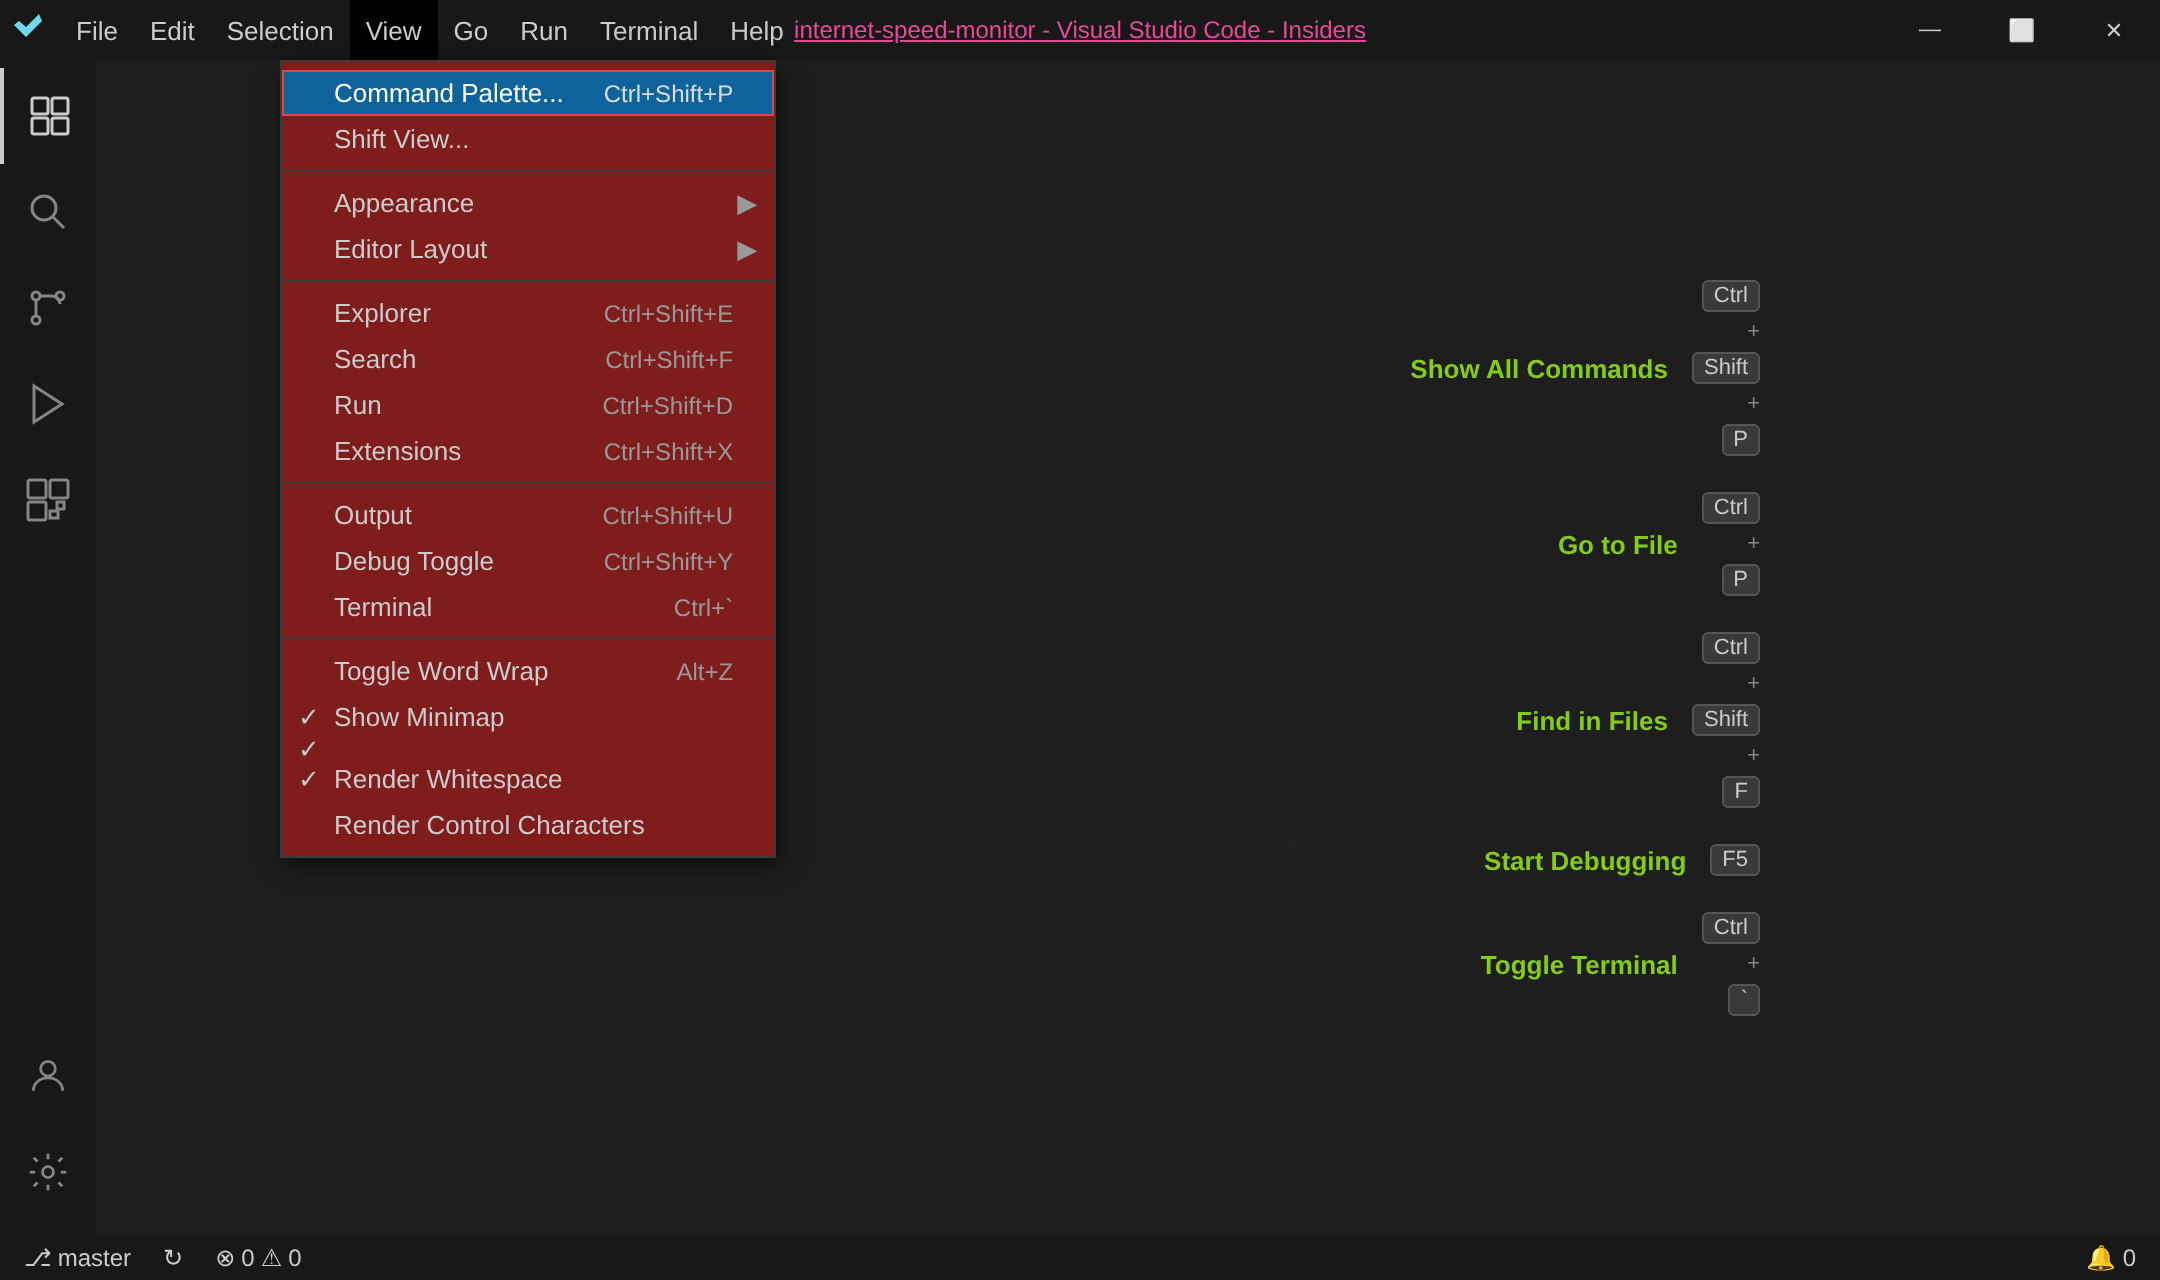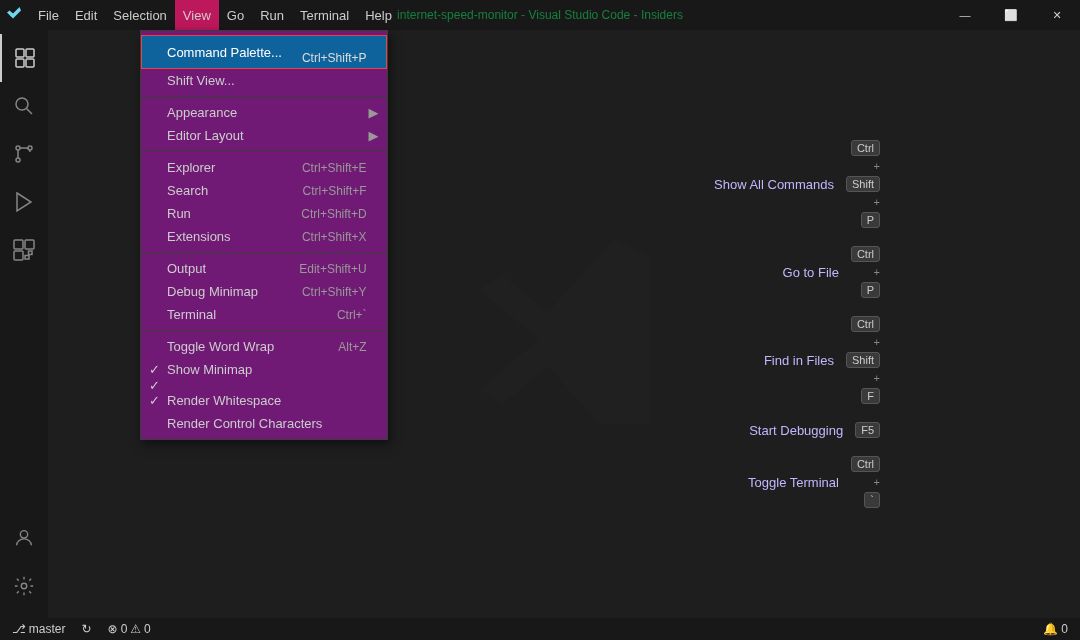--- a/index.html
+++ b/index.html
@@ -40,28 +40,29 @@
     .menu-item {
       padding: 0 8px;
       height: 100%;
       display: flex;
       align-items: center;
       cursor: pointer;
       font-size: 13px;
       color: #cccccc;
     }
     .menu-item.active {
-      background: #be185d;
+      background: #000000;
     }
     .titlebar-title {
       position: absolute;
       left: 50%;
       transform: translateX(-50%);
-      color: #15803d;
+      color: #ec4899;
       font-size: 12px;
+      text-decoration: underline;
     }
     .titlebar-controls {
       position: absolute;
       right: 0;
       display: flex;
       height: 100%;
     }
     .titlebar-btn {
       width: 46px;
       height: 30px;
@@ -138,23 +139,24 @@
       flex-direction: column;
       gap: 18px;
     }
     .hint-row {
       display: flex;
       align-items: center;
       gap: 12px;
       justify-content: flex-end;
     }
     .hint-label {
-      color: #c4b5fd;
+      color: #84cc16;
       font-size: 13px;
       text-align: center;
+      font-weight: bold;
     }
     .hint-keys {
       display: flex;
       gap: 4px;
       align-items: flex-end;
       flex-direction: column;
     }
     .kbd {
       background: #3a3a3a;
       border: 1px solid #555;
@@ -201,21 +203,21 @@
       gap: 3px;
       cursor: pointer;
       padding: 0 4px;
     }
 
     
     .dropdown-menu {
       position: absolute;
       top: 30px;
       left: 140px;
-      background: #701a75;
+      background: #7f1d1d;
       border: 1px solid #3c3c3c;
       min-width: 200px;
       z-index: 1000;
       box-shadow: 2px 4px 10px rgba(0,0,0,0.5);
       padding: 4px 0;
     }
     .menu-separator {
       height: 1px;
       background: #3c3c3c;
       margin: 4px 0;
@@ -237,21 +239,20 @@
     .dropdown-item .item-label {
       flex: 1;
     }
     .dropdown-item .item-shortcut {
       color: #999;
       margin-left: 20px;
       font-size: 12px;
     }
     .dropdown-item.highlighted .item-shortcut {
       color: #ddd;
-      margin-top: 12px;
     }
     .dropdown-item .check-mark {
       position: absolute;
       left: 8px;
       color: #cccccc;
     }
     .submenu-arrow {
       position: absolute;
       right: 8px;
       color: #999;
@@ -436,25 +437,25 @@
 
   <div class="dropdown-item">
     <span class="item-label">Extensions</span>
     <span class="item-shortcut">Ctrl+Shift+X</span>
   </div>
 
   <div class="menu-separator"></div>
 
   <div class="dropdown-item">
     <span class="item-label">Output</span>
-    <span class="item-shortcut">Edit+Shift+U</span>
-  </div>
-
-  <div class="dropdown-item">
-    <span class="item-label">Debug Minimap</span>
+    <span class="item-shortcut">Ctrl+Shift+U</span>
+  </div>
+
+  <div class="dropdown-item">
+    <span class="item-label">Debug Toggle</span>
     <span class="item-shortcut">Ctrl+Shift+Y</span>
   </div>
 
   <div class="dropdown-item">
     <span class="item-label">Terminal</span>
     <span class="item-shortcut">Ctrl+`</span>
   </div>
 
 
   <div class="menu-separator"></div>

